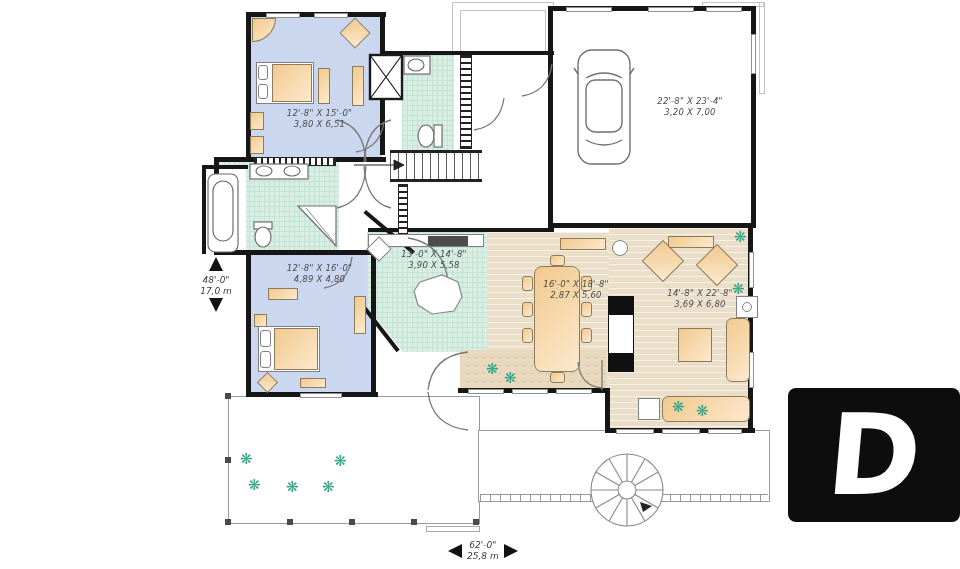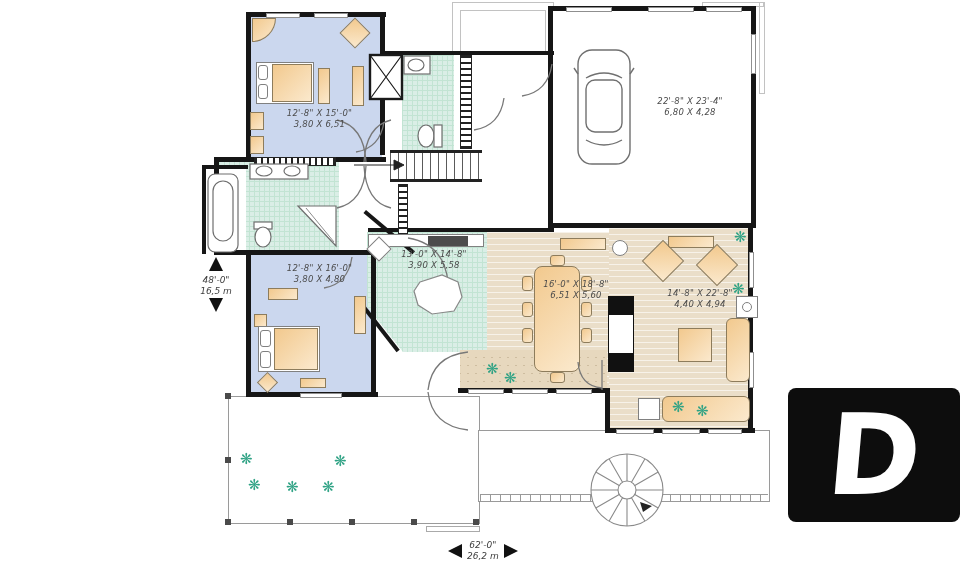--- a/index.html
+++ b/index.html
@@ -256,51 +256,51 @@
   <span class="plant" style="left:732px;top:282px;">❋</span>
   <span class="plant" style="left:672px;top:400px;">❋</span>
   <span class="plant" style="left:696px;top:404px;">❋</span>
 
   <div class="label" style="left:262px;top:108px;width:115px;">
     <div>12'-8" X 15'-0"</div>
     <div>3,80 X 6,51</div>
   </div>
   <div class="label" style="left:630px;top:96px;width:120px;">
     <div>22'-8" X 23'-4"</div>
-    <div>6,80 X 4,28</div>
+    <div>3,20 X 7,00</div>
   </div>
   <div class="label" style="left:262px;top:263px;width:115px;">
     <div>12'-8" X 16'-0"</div>
-    <div>3,80 X 4,80</div>
+    <div>4,89 X 4,80</div>
   </div>
   <div class="label" style="left:380px;top:249px;width:108px;">
     <div>13'-0" X 14'-8"</div>
     <div>3,90 X 5,58</div>
   </div>
   <div class="label" style="left:520px;top:279px;width:112px;">
     <div>16'-0" X 18'-8"</div>
-    <div>6,51 X 5,60</div>
+    <div>2,87 X 5,60</div>
   </div>
   <div class="label" style="left:644px;top:288px;width:112px;">
     <div>14'-8" X 22'-8"</div>
-    <div>4,40 X 4,94</div>
+    <div>3,69 X 6,80</div>
   </div>
 
   <div class="abs" style="left:193px;top:256px;width:46px;text-align:center;">
     <div class="tri" style="border-left:7px solid transparent;border-right:7px solid transparent;border-bottom:14px solid #111;"></div>
     <div class="dimtext">48'-0"</div>
-    <div class="dimtext">16,5 m</div>
+    <div class="dimtext">17,0 m</div>
     <div class="tri" style="border-left:7px solid transparent;border-right:7px solid transparent;border-top:14px solid #111;"></div>
   </div>
 
   <div class="abs" style="left:448px;top:540px;display:flex;align-items:center;gap:5px;">
     <div class="tri" style="border-top:7px solid transparent;border-bottom:7px solid transparent;border-right:14px solid #111;"></div>
     <div>
       <div class="dimtext">62'-0"</div>
-      <div class="dimtext">26,2 m</div>
+      <div class="dimtext">25,8 m</div>
     </div>
     <div class="tri" style="border-top:7px solid transparent;border-bottom:7px solid transparent;border-left:14px solid #111;"></div>
   </div>
 
   <div class="logo" style="background:#0d0d0d;">
     <span>D</span>
   </div>
 
 </div>
 

